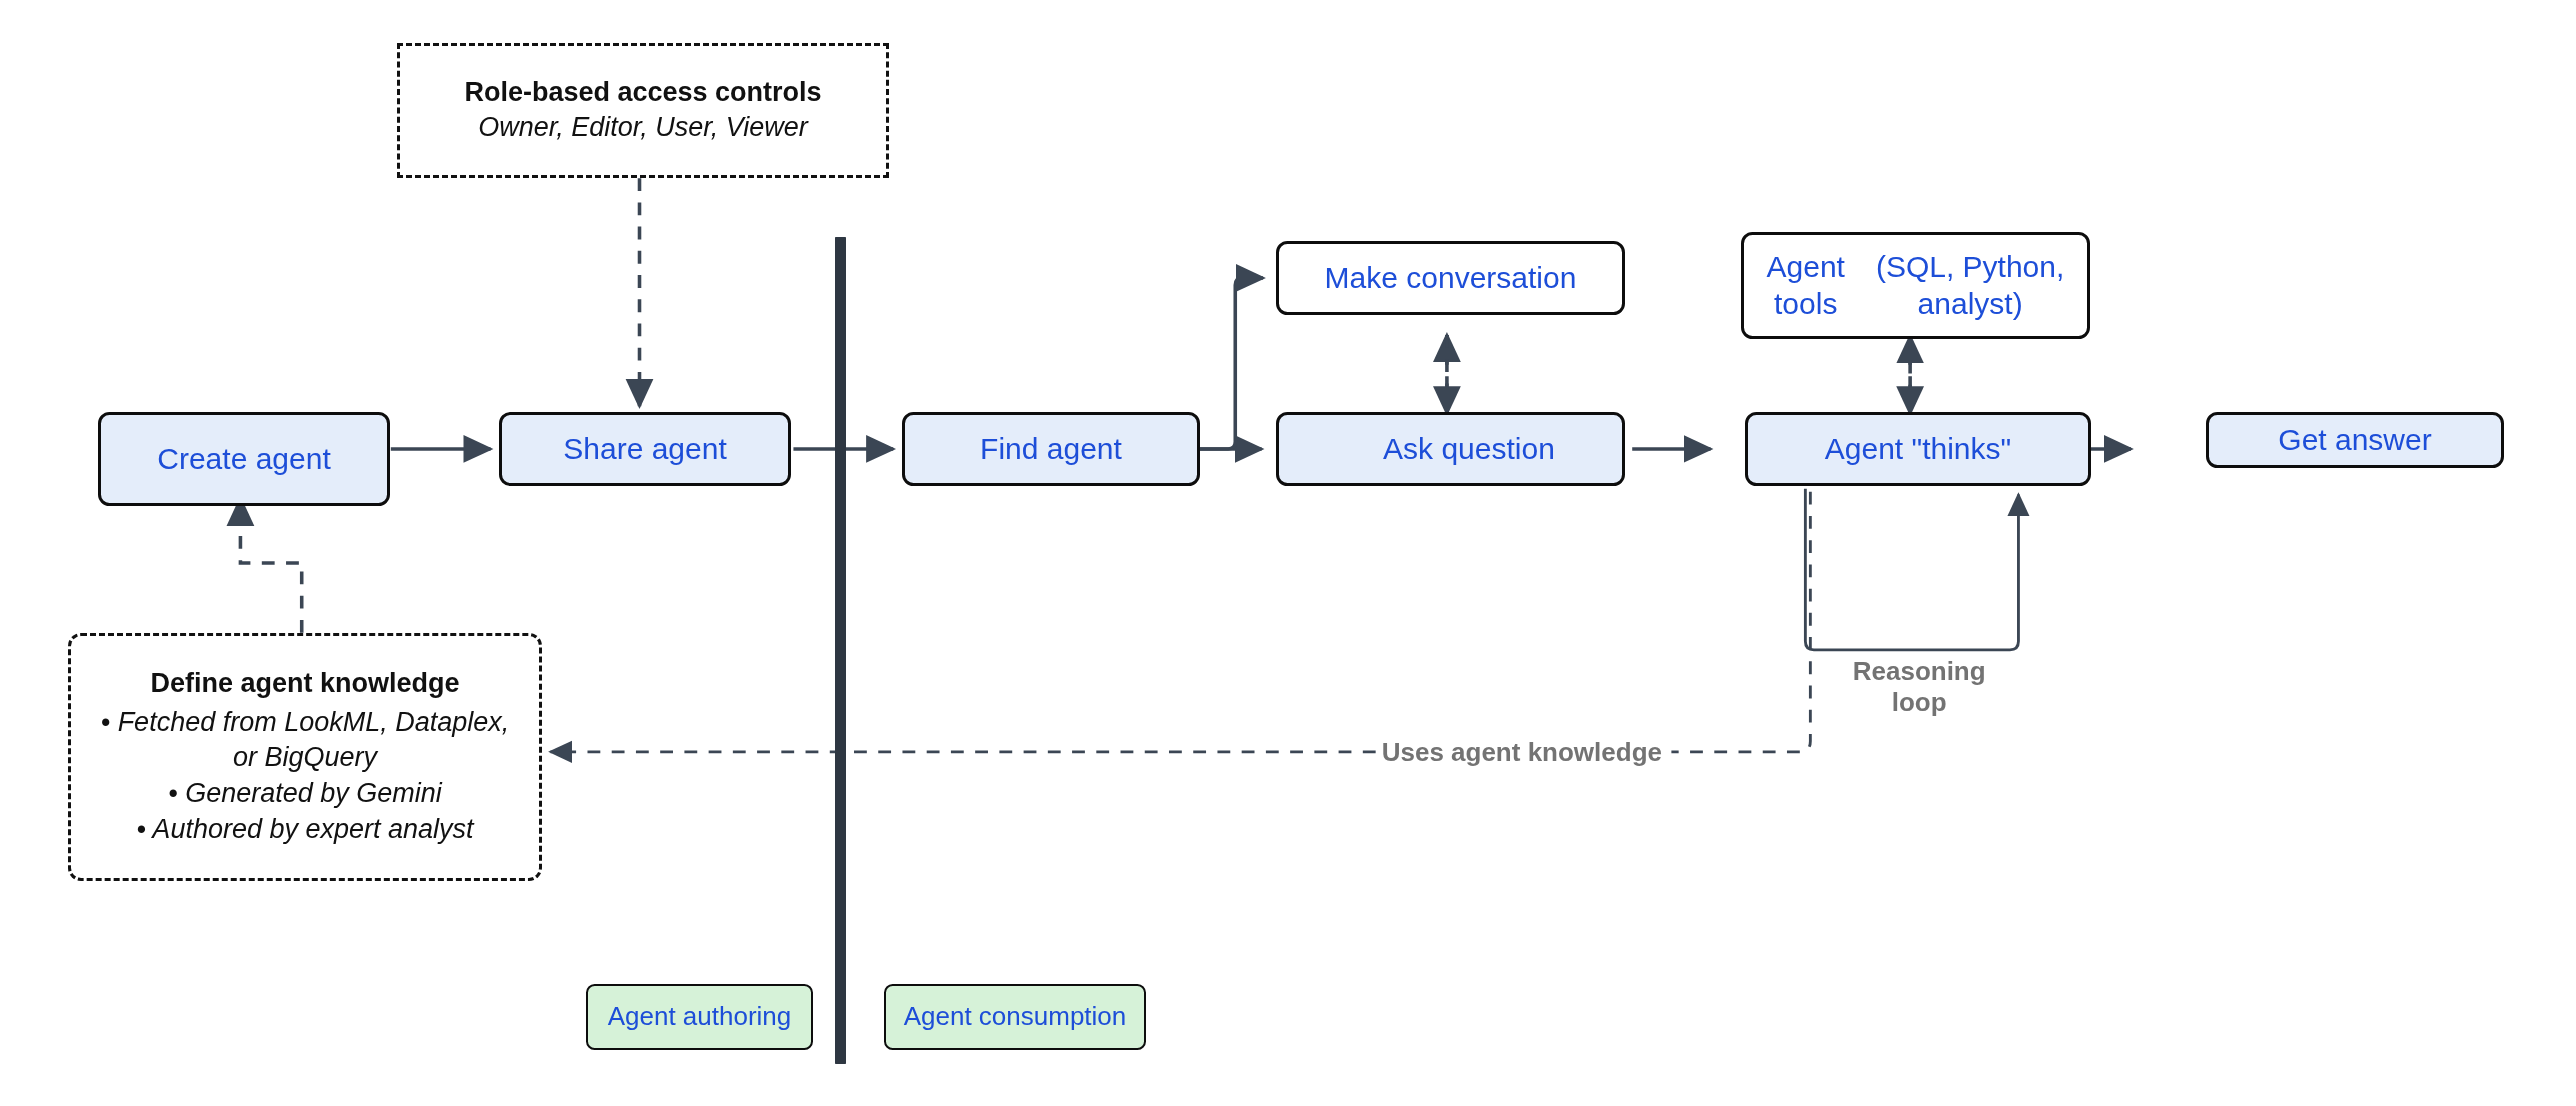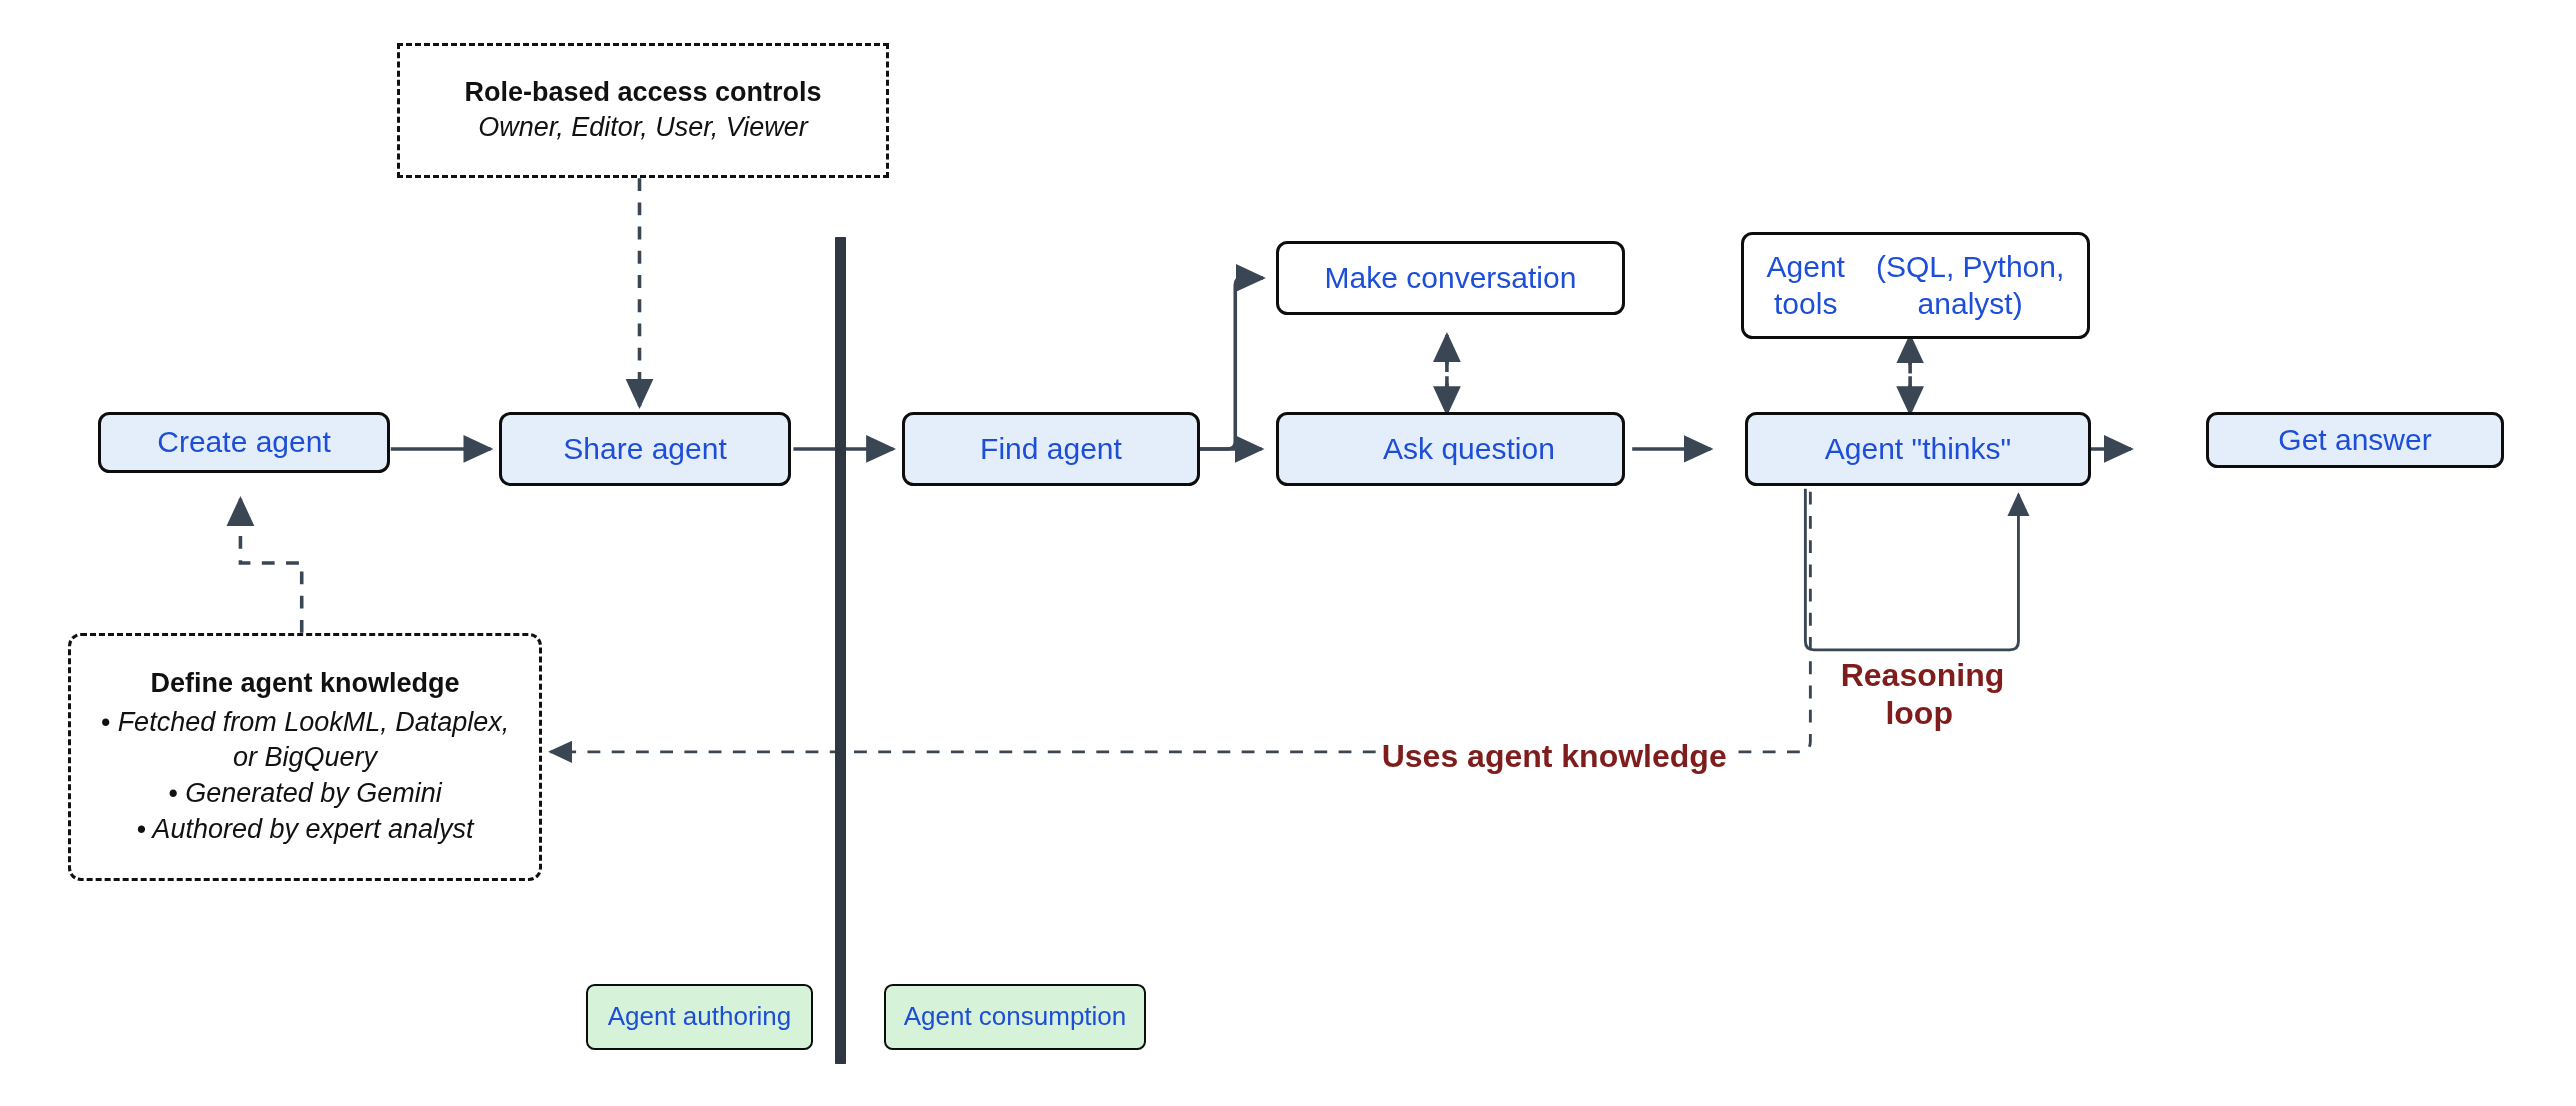--- a/index.html
+++ b/index.html
@@ -77,22 +77,22 @@
     line-height: 1.32;
   }
   .divider {
     position: absolute;
     background: #2e3742;
     border-radius: 0.7px;
   }
   .edge-label {
     position: absolute;
     font-weight: bold;
-    font-size: 32px;
-    color: #7f1d1d;
+    font-size: 26px;
+    color: #737373;
     background: #ffffff;
     padding: 0 5.7px;
     white-space: nowrap;
     text-align: center;
     line-height: 1.2;
   }
   .edge-label.stacked { background: transparent; }
 </style>
 </head>
 <body>
@@ -151,21 +151,21 @@
   </div>
 
   <div class="note rounded" style="left:68px; top:633px; width:474px; height:248px;">
     <div class="note-title" style="margin-bottom:4.3px;">Define agent knowledge</div>
     <div class="note-list">• Fetched from LookML, Dataplex,</div>
     <div class="note-list">or BigQuery</div>
     <div class="note-list">• Generated by Gemini</div>
     <div class="note-list">• Authored by expert analyst</div>
   </div>
 
-  <div class="node blue" style="left:98px; top:412px; width:292px; height:61px;">
+  <div class="node blue" style="left:98px; top:412px; width:292px; height:94px;">
     <span>Create agent</span>
   </div>
 
   <div class="node blue" style="left:499px; top:412px; width:292px; height:74px;">
     <span>Share agent</span>
   </div>
 
   <div class="node blue" style="left:902px; top:412px; width:298px; height:74px;">
     <span>Find agent</span>
   </div>

